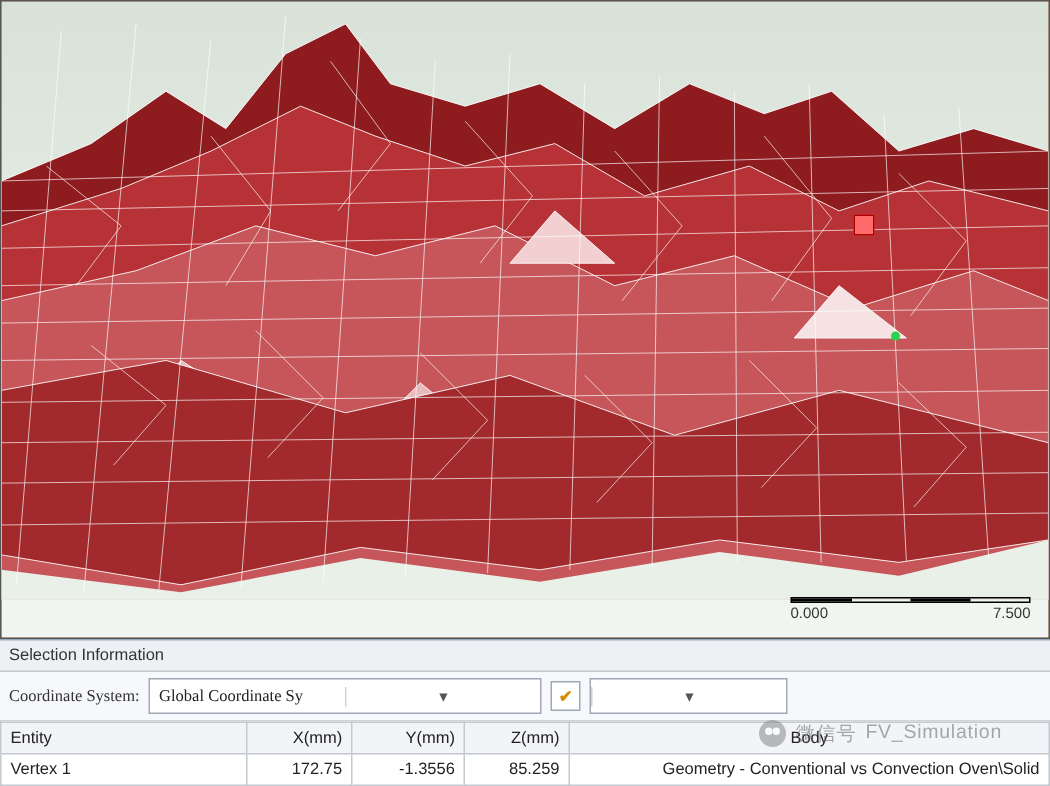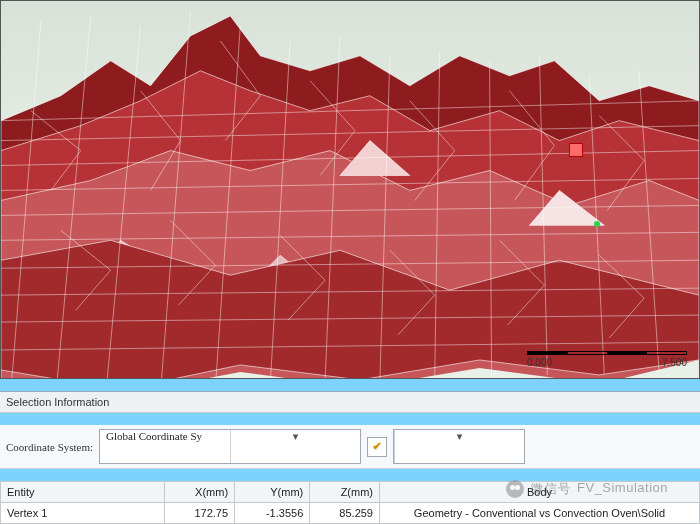--- a/index.html
+++ b/index.html
@@ -1,32 +1,32 @@
 <!DOCTYPE html>
 <html><head>
 <meta charset="utf-8">
 <style>
   * { box-sizing: border-box; margin: 0; padding: 0; }
   html, body { width: 700px; height: 524px; overflow: hidden; font-family: "Segoe UI", Tahoma, sans-serif; font-size: 11px; color: #222; }
-  .app { display: flex; flex-direction: column; width: 100%; height: 100%; background: #7dd3fc; gap: 12px; }
+  .app { display: flex; flex-direction: column; width: 100%; height: 100%; background: #fdba74; }
   .viewport { position: relative; flex: 1; background: linear-gradient(to bottom, #d9e2d9 0%, #e8f0e8 60%, #f2f6f2 100%); overflow: hidden; border: 1px solid #555; }
   .mesh-layer { position: absolute; inset: 0; }
   .mesh-poly { stroke: #fff; stroke-width: 0.6; }
   .selection-marker { position: absolute; width: 14px; height: 14px; border: 1.5px solid #b00000; background: #ff6a6a; top: 142px; left: 568px; }
   .pivot-dot { position: absolute; width: 6px; height: 6px; background: #2ad44a; border-radius: 50%; top: 220px; left: 593px; }
   .scale-bar { position: absolute; right: 12px; bottom: 10px; width: 160px; }
   .scale-rule { display: flex; height: 4px; border: 1px solid #000; }
   .scale-rule div { flex: 1; }
   .scale-rule .blk { background: #000; }
   .scale-labels { display: flex; justify-content: space-between; font-size: 10px; margin-top: 2px; color: #333; }
 
   .panel-title { background: #eef1f4; border-top: 1px solid #9ab; border-bottom: 1px solid #c8c8c8; padding: 4px 6px; font-size: 11px; color: #333; }
   .toolbar { display: flex; align-items: center; gap: 6px; padding: 4px 6px; background: #f6f8fb; border-bottom: 1px solid #d0d4da; font-family: Liberation Serif, serif; }
   .toolbar label { color: #333; }
-  .combo { display: inline-flex; border: 1px solid #a0a8b4; background: #fff; height: 35px; }
+  .combo { display: inline-flex; align-items: center; border: 1px solid #a0a8b4; background: #fff; height: 24px; }
   .combo span { padding: 0 6px; min-width: 130px; }
   .combo .arrow { width: 16px; text-align: center; border-left: 1px solid #ccd2dc; color: #555; }
   .check-btn { width: 20px; height: 20px; border: 1px solid #a0a8b4; background: #fff; display: inline-flex; align-items: center; justify-content: center; color: #d88a00; font-weight: bold; }
 
   .grid { border-collapse: collapse; width: 100%; background: #fff; padding-left: 35px; }
   .grid th, .grid td { border: 1px solid #c4c8cf; padding: 4px 6px; text-align: right; font-weight: normal; white-space: nowrap; }
   .grid th { background: #f2f4f7; }
   .grid td.entity, .grid th.entity { text-align: left; min-width: 110px; }
   .grid td.body, .grid th.body { text-align: center; width: 320px; margin-left: 25px; }
 
@@ -110,21 +110,21 @@
         <th>Z(mm)</th>
         <th class="body">Body</th>
       </tr>
     </thead>
     <tbody>
       <tr>
         <td class="entity">Vertex 1</td>
         <td>172.75</td>
         <td>-1.3556</td>
         <td>85.259</td>
-        <td class="body" style="text-align:center">Geometry - Conventional vs Convection Oven\Solid</td>
+        <td class="body" style="text-align:right">Geometry - Conventional vs Convection Oven\Solid</td>
       </tr>
     </tbody>
   </table>
 
   <div class="watermark">
     <div class="wmic"></div>
     <span>微信号</span>
     <span>FV_Simulation</span>
   </div>
 </div>

